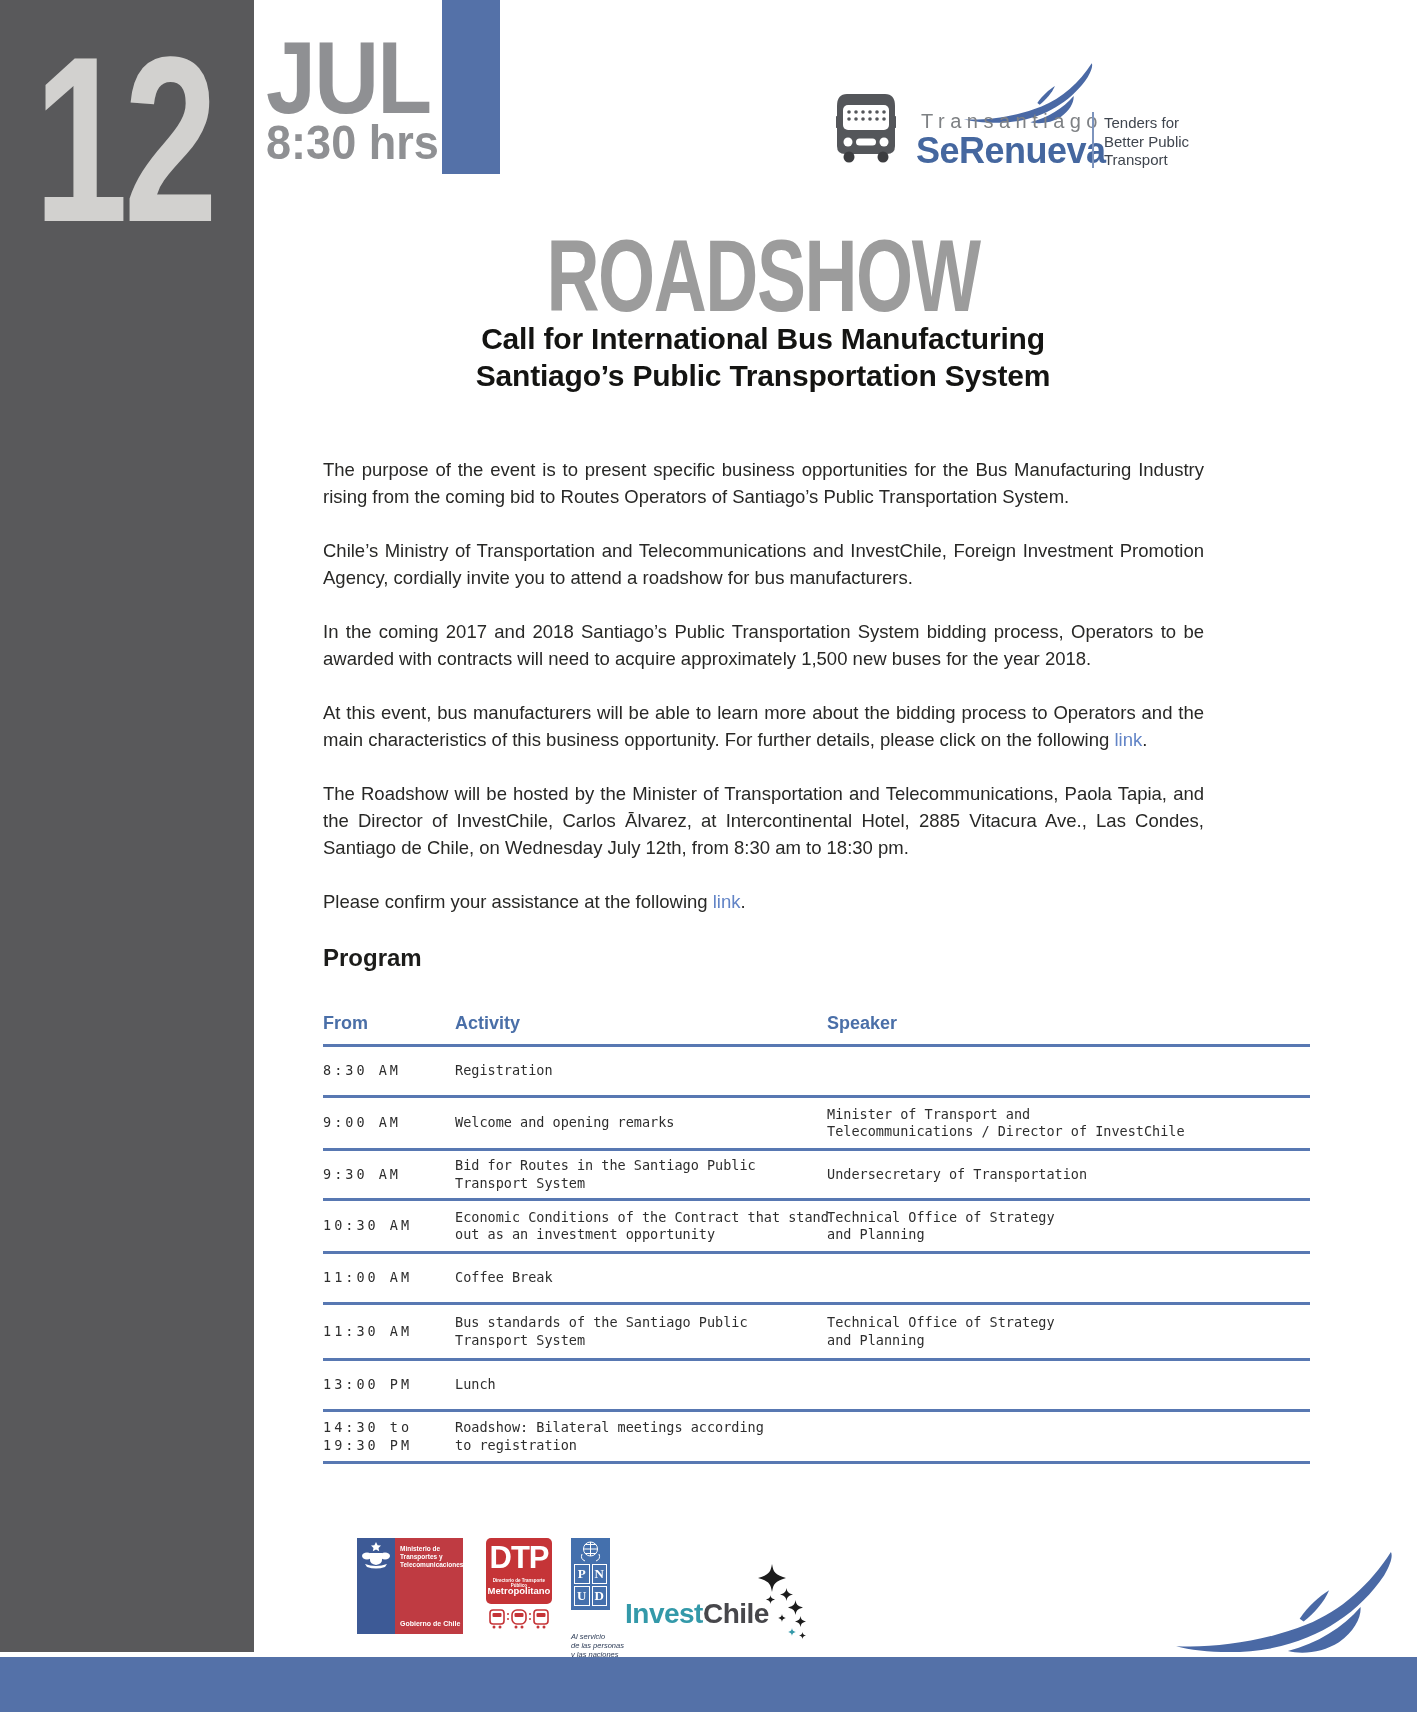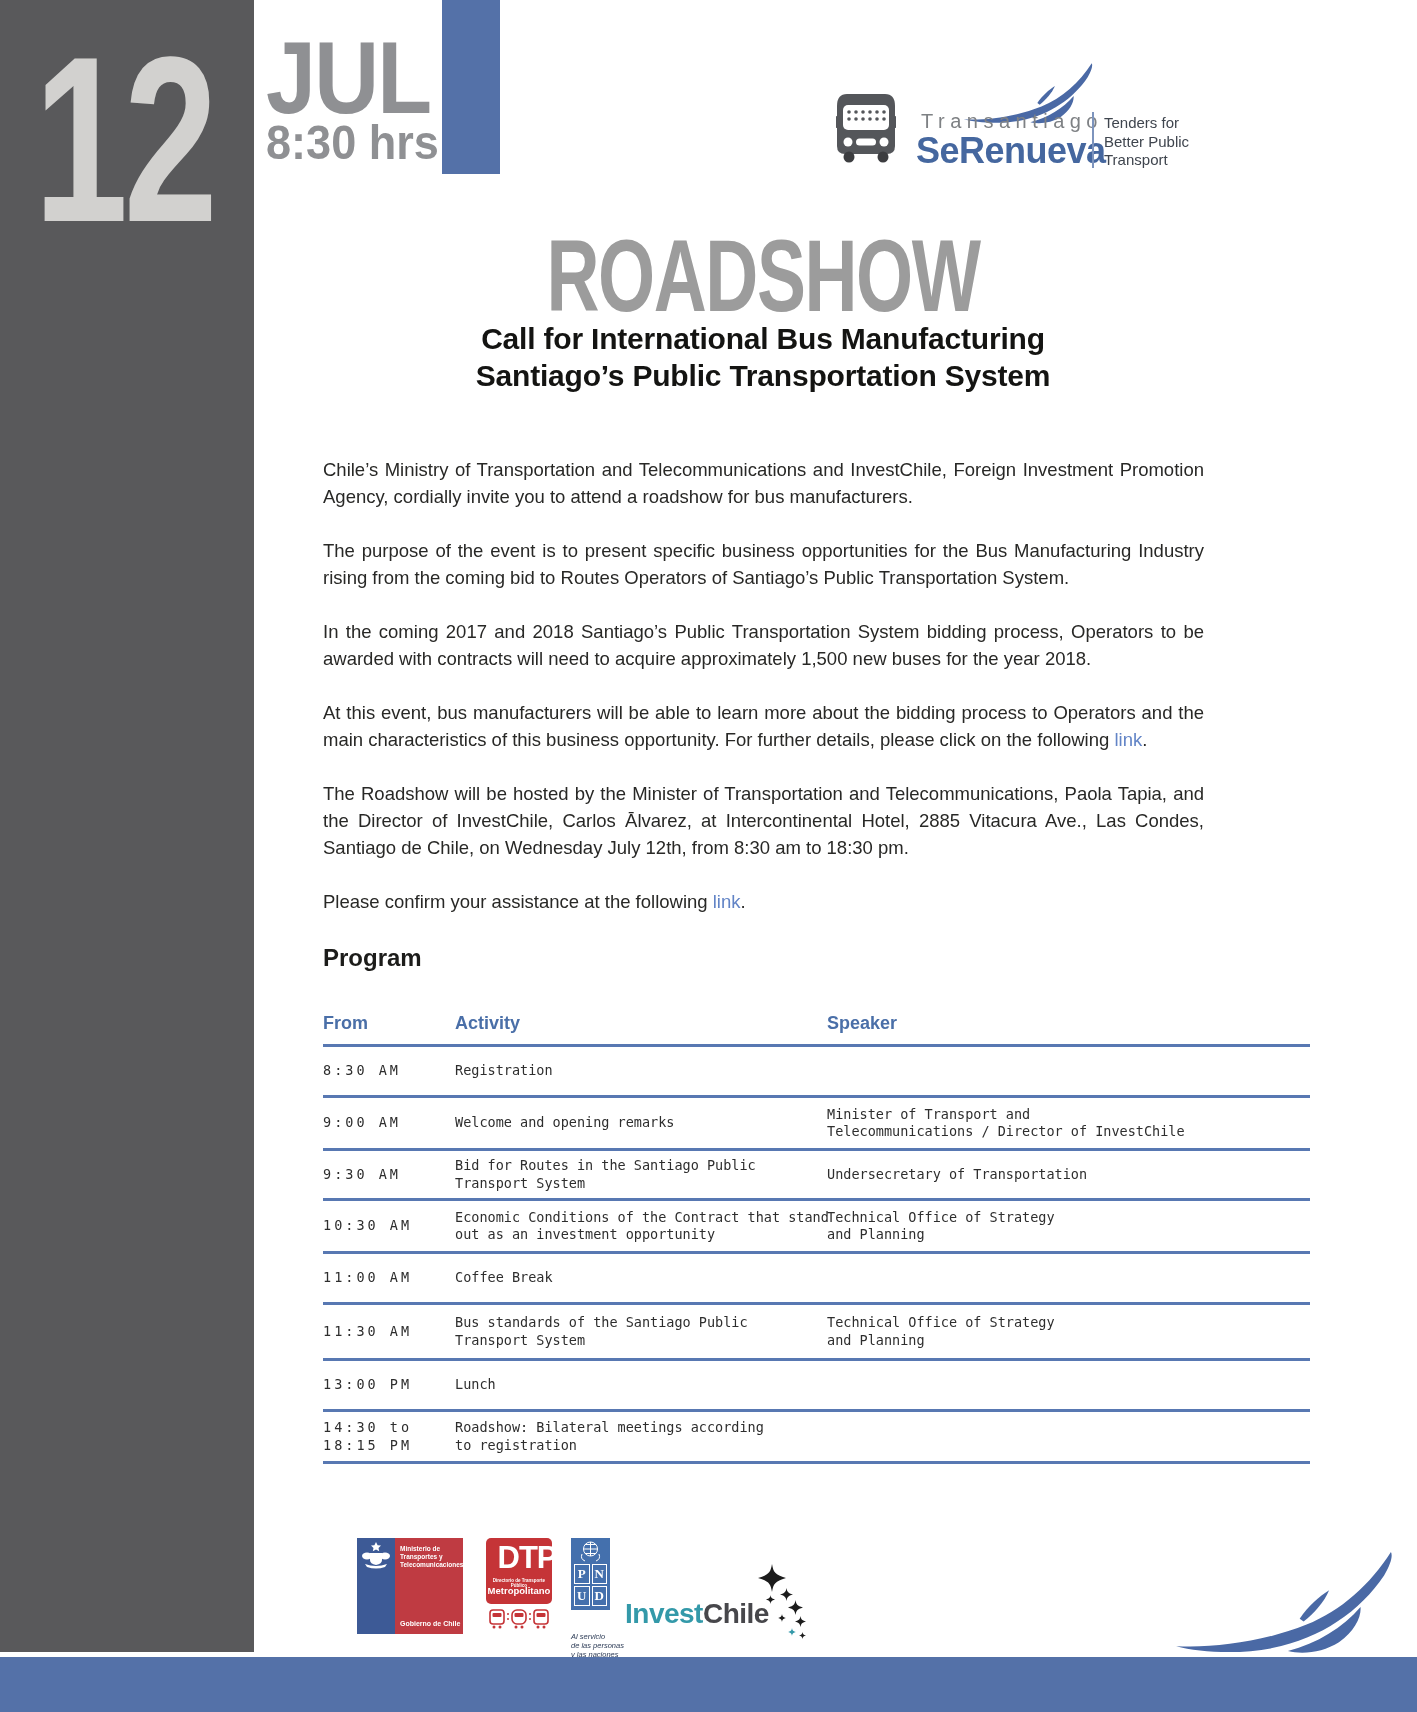--- a/index.html
+++ b/index.html
@@ -44,21 +44,21 @@
   .pcell .cline{white-space:nowrap;}
   .pcell.from{letter-spacing:3px;}
   
   .ministry-logo{position:absolute;left:357px;top:1538px;width:106px;height:96px;display:flex;}
   .ministry-blue{width:38px;background:#3d5a96;position:relative;}
   .ministry-red{width:68px;background:#bf3b42;position:relative;}
   .ministry-lines{position:absolute;left:5px;top:7px;font-size:6.5px;line-height:8px;font-weight:bold;color:#fff;}
   .ministry-bottom{position:absolute;left:5px;bottom:7px;font-size:7px;font-weight:bold;color:#fff;white-space:nowrap;}
   .dtp-logo{position:absolute;left:486px;top:1538px;width:66px;height:96px;}
   .dtp-red{width:66px;height:66px;background:#c53437;border-radius:5px;position:relative;color:#fff;}
-  .dtp-name{position:absolute;left:0;top:4px;width:100%;text-align:center;font-size:31px;font-weight:bold;line-height:1;letter-spacing:-1px;margin-left:8px;}
+  .dtp-name{position:absolute;left:0;top:4px;width:100%;text-align:center;font-size:31px;font-weight:bold;line-height:1;letter-spacing:-1px;}
   .dtp-sub1{position:absolute;left:0;top:40px;width:100%;text-align:center;font-size:4.5px;font-weight:bold;}
   .dtp-sub2{position:absolute;left:0;top:47px;width:100%;text-align:center;font-size:9.5px;font-weight:bold;}
   .dtp-icons{margin-top:4px;text-align:center;}
   .pnud-logo{position:absolute;left:571px;top:1538px;width:60px;}
   .pnud-block{width:39px;height:72px;background:#4470ad;position:relative;}
   .pnud-grid{position:absolute;left:3px;top:26px;width:33px;height:42px;display:grid;
         grid-template-columns:1fr 1fr;grid-template-rows:1fr 1fr;gap:2px;}
   .pnud-cell{border:1.3px solid #fff;display:flex;align-items:center;justify-content:center;
         color:#fff;font-family:"Liberation Serif",serif;font-weight:bold;font-size:13px;}
   .pnud-tagline{margin-top:22px;font-size:7.5px;line-height:9px;font-style:italic;color:#2b3a55;width:60px;}
@@ -128,22 +128,22 @@
     <div>Transport</div>
   </div>
 
   <div class="title">ROADSHOW</div>
   <div class="subtitle">
     <div>Call for International Bus Manufacturing</div>
     <div>Santiago’s Public Transportation System</div>
   </div>
 
   <div class="body-copy">
+      <p><span>The purpose of the event is to present specific business opportunities for the Bus Manufacturing Industry rising from the coming bid to Routes Operators of Santiago’s Public Transportation System.</span></p>
       <p><span>Chile’s Ministry of Transportation and Telecommunications and InvestChile, Foreign Investment Promotion Agency, cordially invite you to attend a roadshow for bus manufacturers.</span></p>
-      <p><span>The purpose of the event is to present specific business opportunities for the Bus Manufacturing Industry rising from the coming bid to Routes Operators of Santiago’s Public Transportation System.</span></p>
       <p><span>In the coming 2017 and 2018 Santiago’s Public Transportation System bidding process, Operators to be awarded with contracts will need to acquire approximately 1,500 new buses for the year 2018.</span></p>
       <p><span>At this event, bus manufacturers will be able to learn more about the bidding process to Operators and the main characteristics of this business opportunity. For further details, please click on the following </span><span class="link">link</span><span>.</span></p>
       <p><span>The Roadshow will be hosted by the Minister of Transportation and Telecommunications, Paola Tapia, and the Director of InvestChile, Carlos Ālvarez, at Intercontinental Hotel, 2885 Vitacura Ave., Las Condes, Santiago de Chile, on Wednesday July 12th, from 8:30 am to 18:30 pm.</span></p>
       <p><span>Please confirm your assistance at the following </span><span class="link">link</span><span>.</span></p>
     </div>
 
   <div class="program-heading">Program</div>
   <div class="program-table">
     <div class="phead">
       <div>From</div>
@@ -224,21 +224,21 @@
             <div class="cline">13:00 PM</div>
           </div>
           <div class="pcell activity">
             <div class="cline">Lunch</div>
           </div>
           <div class="pcell speaker"></div>
         </div>
         <div class="prow" style="height: 49px;">
           <div class="pcell from">
             <div class="cline">14:30 to</div>
-            <div class="cline">18:15 PM</div>
+            <div class="cline">19:30 PM</div>
           </div>
           <div class="pcell activity">
             <div class="cline">Roadshow: Bilateral meetings according</div>
             <div class="cline">to registration</div>
           </div>
           <div class="pcell speaker"></div>
         </div>
       </div>
   </div>
 

